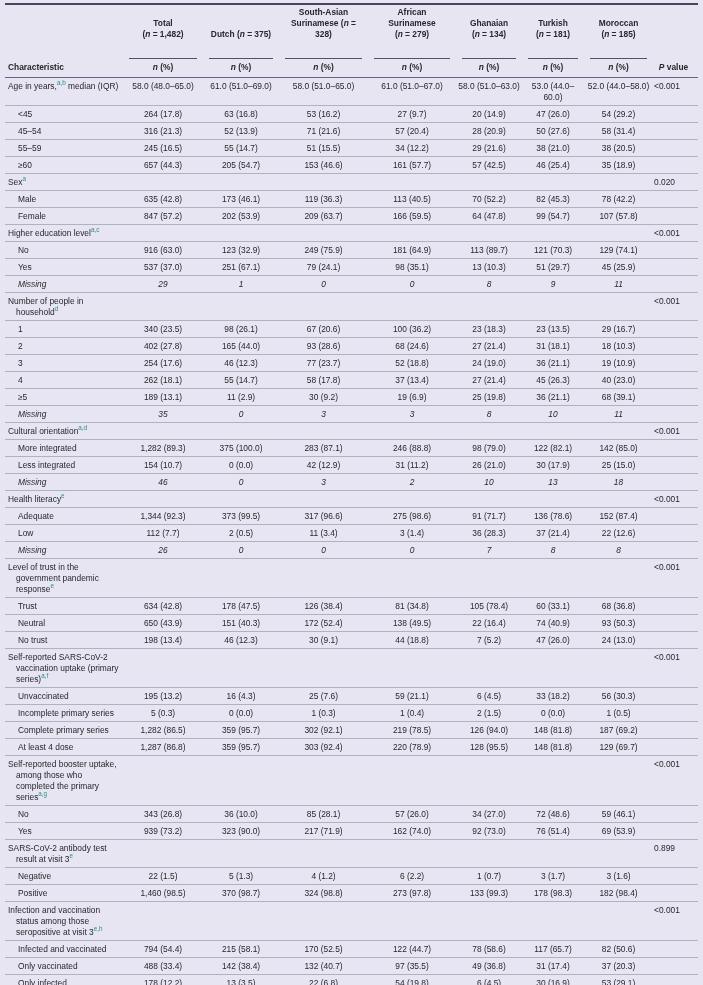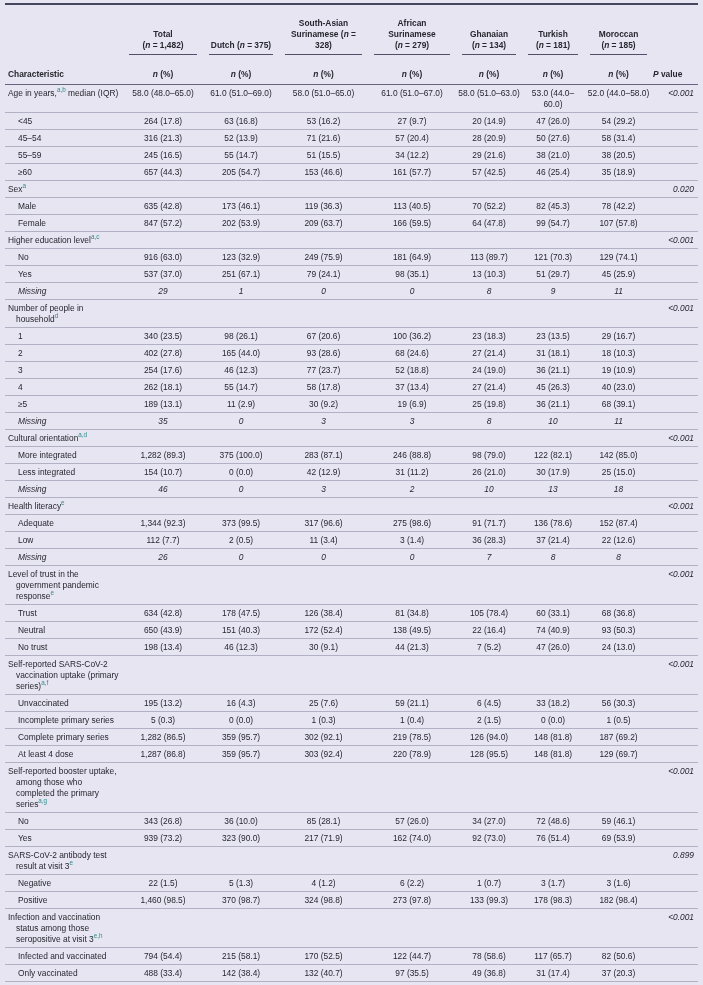--- a/index.html
+++ b/index.html
@@ -7,32 +7,32 @@
     width:703px;height:985px;box-sizing:border-box;overflow:hidden;
     background:#e6e5f1;padding:3px 5px 0 5px;
     font-family:"Liberation Sans",sans-serif;color:#27272f;
   }
   table.t{
     width:100%;border-collapse:collapse;table-layout:fixed;
     border-top:2px solid #46465c;border-bottom:2px solid #46465c;
     font-size:8.4px;line-height:11px;
   }
   thead th{font-weight:bold;padding:0;vertical-align:bottom;}
-  .grp{margin:11px 6px;padding:2px 0 3px;border-bottom:1px solid #50506a;text-align:center;}
+  .grp{margin:0 6px;padding:2px 0 18px;border-bottom:1px solid #50506a;text-align:center;}
   .h2 th.npct{padding:3px 0 4px;border-bottom:1.2px solid #646480;text-align:center;}
   #th-char{text-align:left;vertical-align:bottom;padding:12px 0 4px 3px;border-bottom:1.2px solid #646480;}
-  #th-p{text-align:left;vertical-align:bottom;padding:0 4px 4px 0;border-bottom:1.2px solid #646480;}
+  #th-p{text-align:center;vertical-align:bottom;padding:0 4px 4px 0;border-bottom:1.2px solid #646480;}
   tbody td{border-bottom:1px solid #b1b1c5;padding:2.5px 1px;vertical-align:top;}
   tbody tr:last-child td{border-bottom:none;}
   td.lab{text-align:left;padding-left:13px;}
   tr.section td.lab{padding-left:11px;text-indent:-8px;}
   tr.measure td.lab{padding-left:3px;white-space:nowrap;}
   tr.missing{font-style:italic;}
   td.val{text-align:center;}
-  td.pv{text-align:right;padding-right:4px;font-style:italic;}
+  td.pv{text-align:left;padding-right:4px;}
   sup.fn{color:#2e8c8c;font-size:6.3px;line-height:0;vertical-align:super;font-style:normal;}
   i{font-style:italic;}
 </style>
 </head>
 <body>
 
 <div class="page">
   <table class="t">
     <colgroup>
       <col style="width:118px">
@@ -410,21 +410,21 @@
           <td class="val">22 (16.4)</td>
           <td class="val">74 (40.9)</td>
           <td class="val">93 (50.3)</td>
           <td class="pv"></td>
         </tr>
         <tr class="item">
           <td class="lab">No trust</td>
           <td class="val">198 (13.4)</td>
           <td class="val">46 (12.3)</td>
           <td class="val">30 (9.1)</td>
-          <td class="val">44 (21.3)</td>
+          <td class="val">44 (18.8)</td>
           <td class="val">7 (5.2)</td>
           <td class="val">47 (26.0)</td>
           <td class="val">24 (13.0)</td>
           <td class="pv"></td>
         </tr>
         <tr class="section">
           <td class="lab">Self-reported SARS-CoV-2 vaccination uptake (primary series)<sup class="fn">a,f</sup></td>
           <td class="val"></td>
           <td class="val"></td>
           <td class="val"></td>

